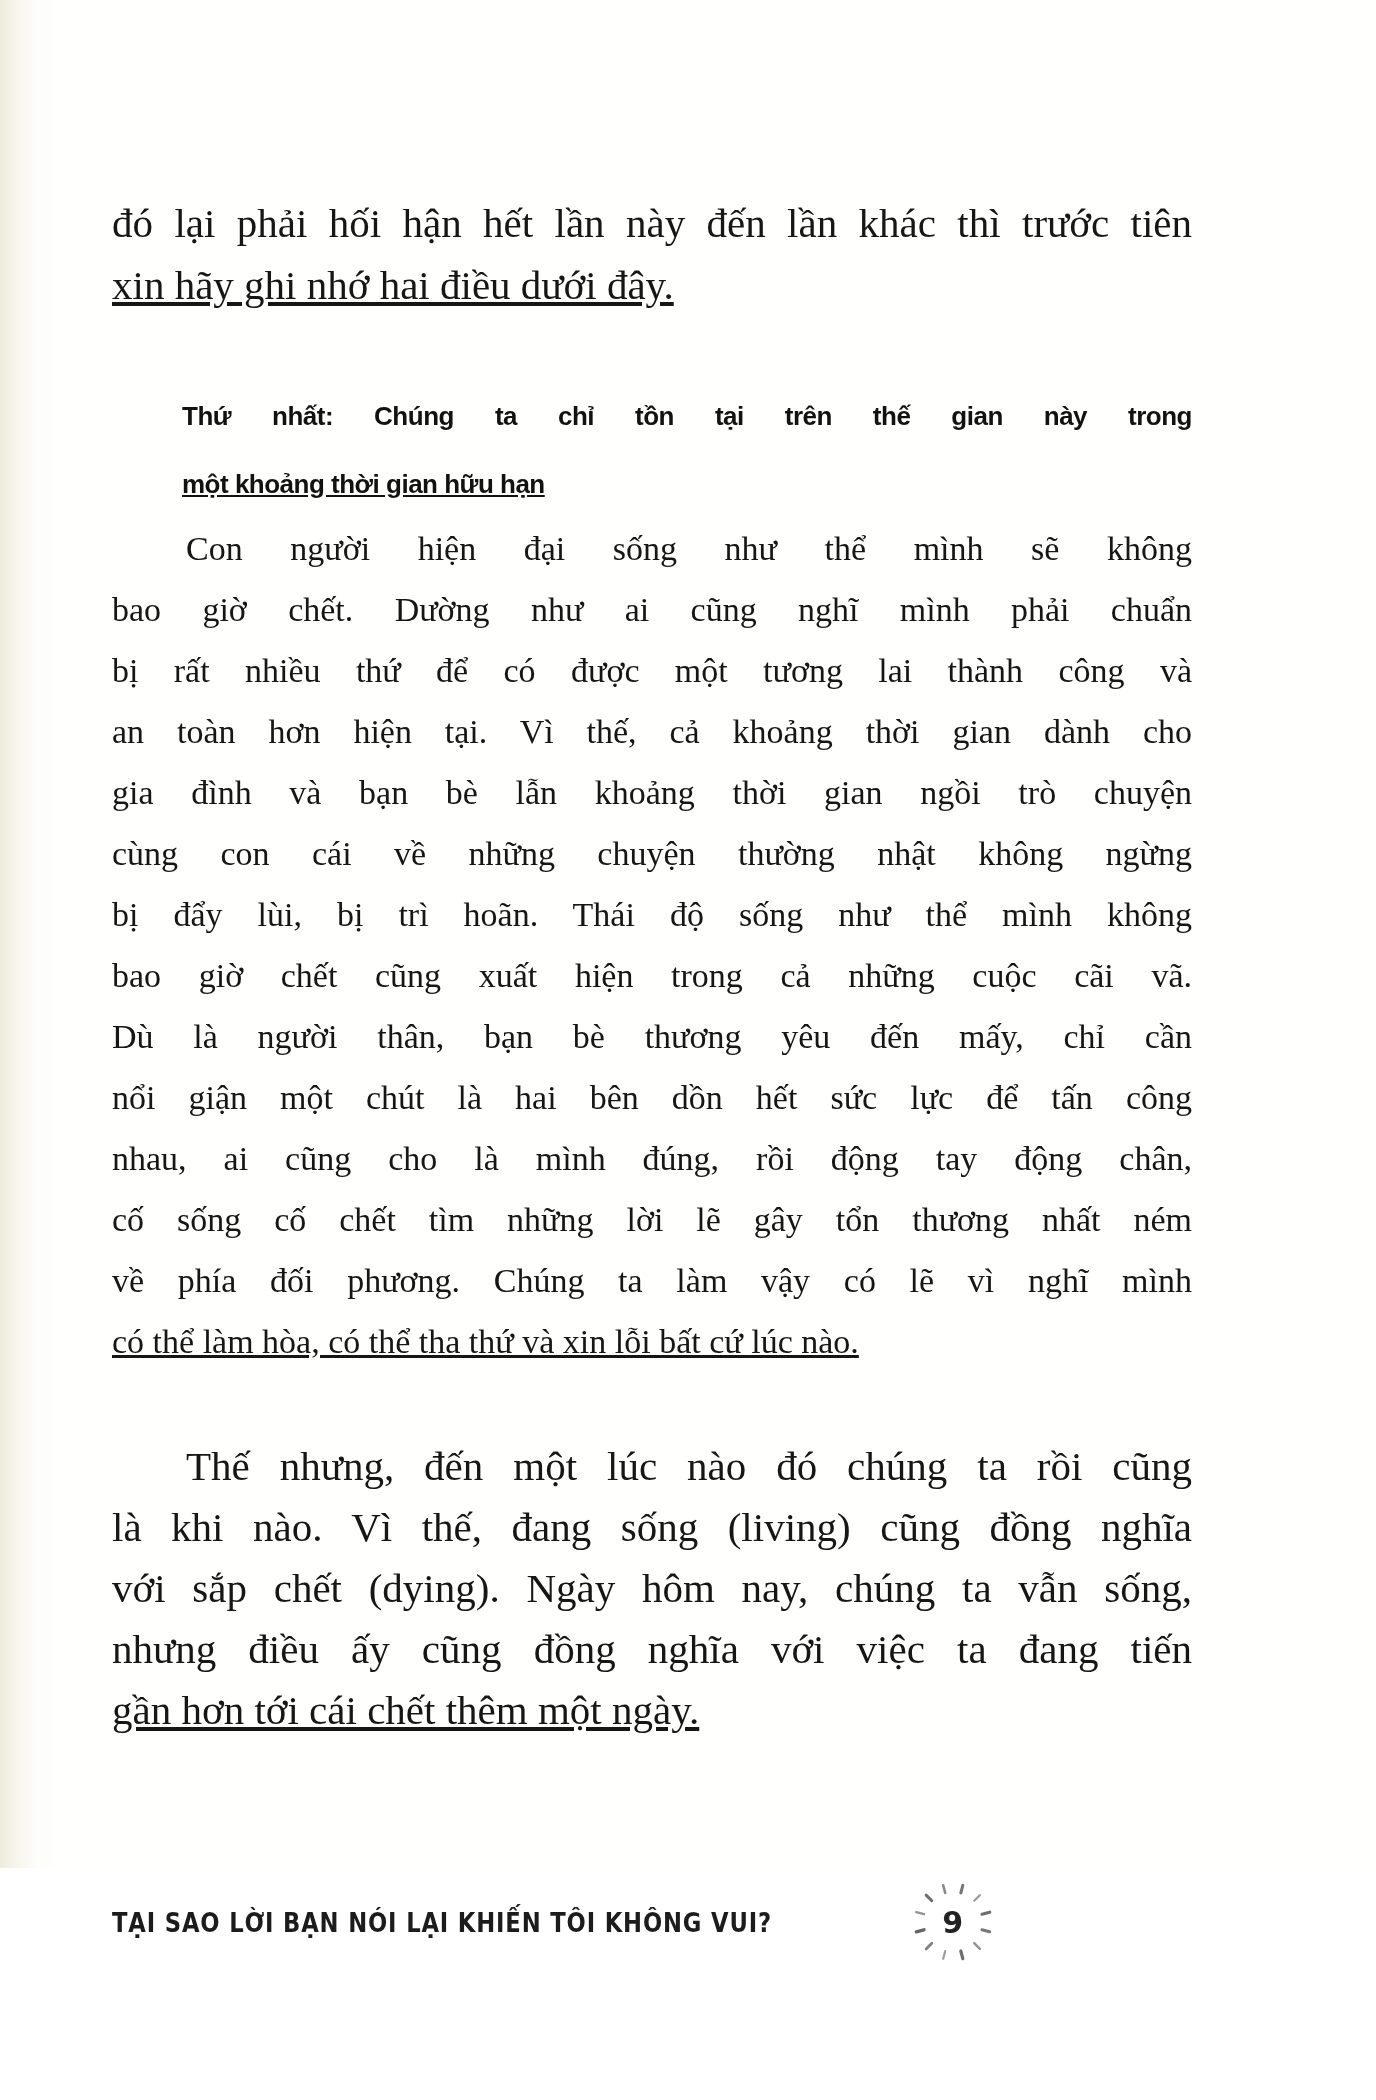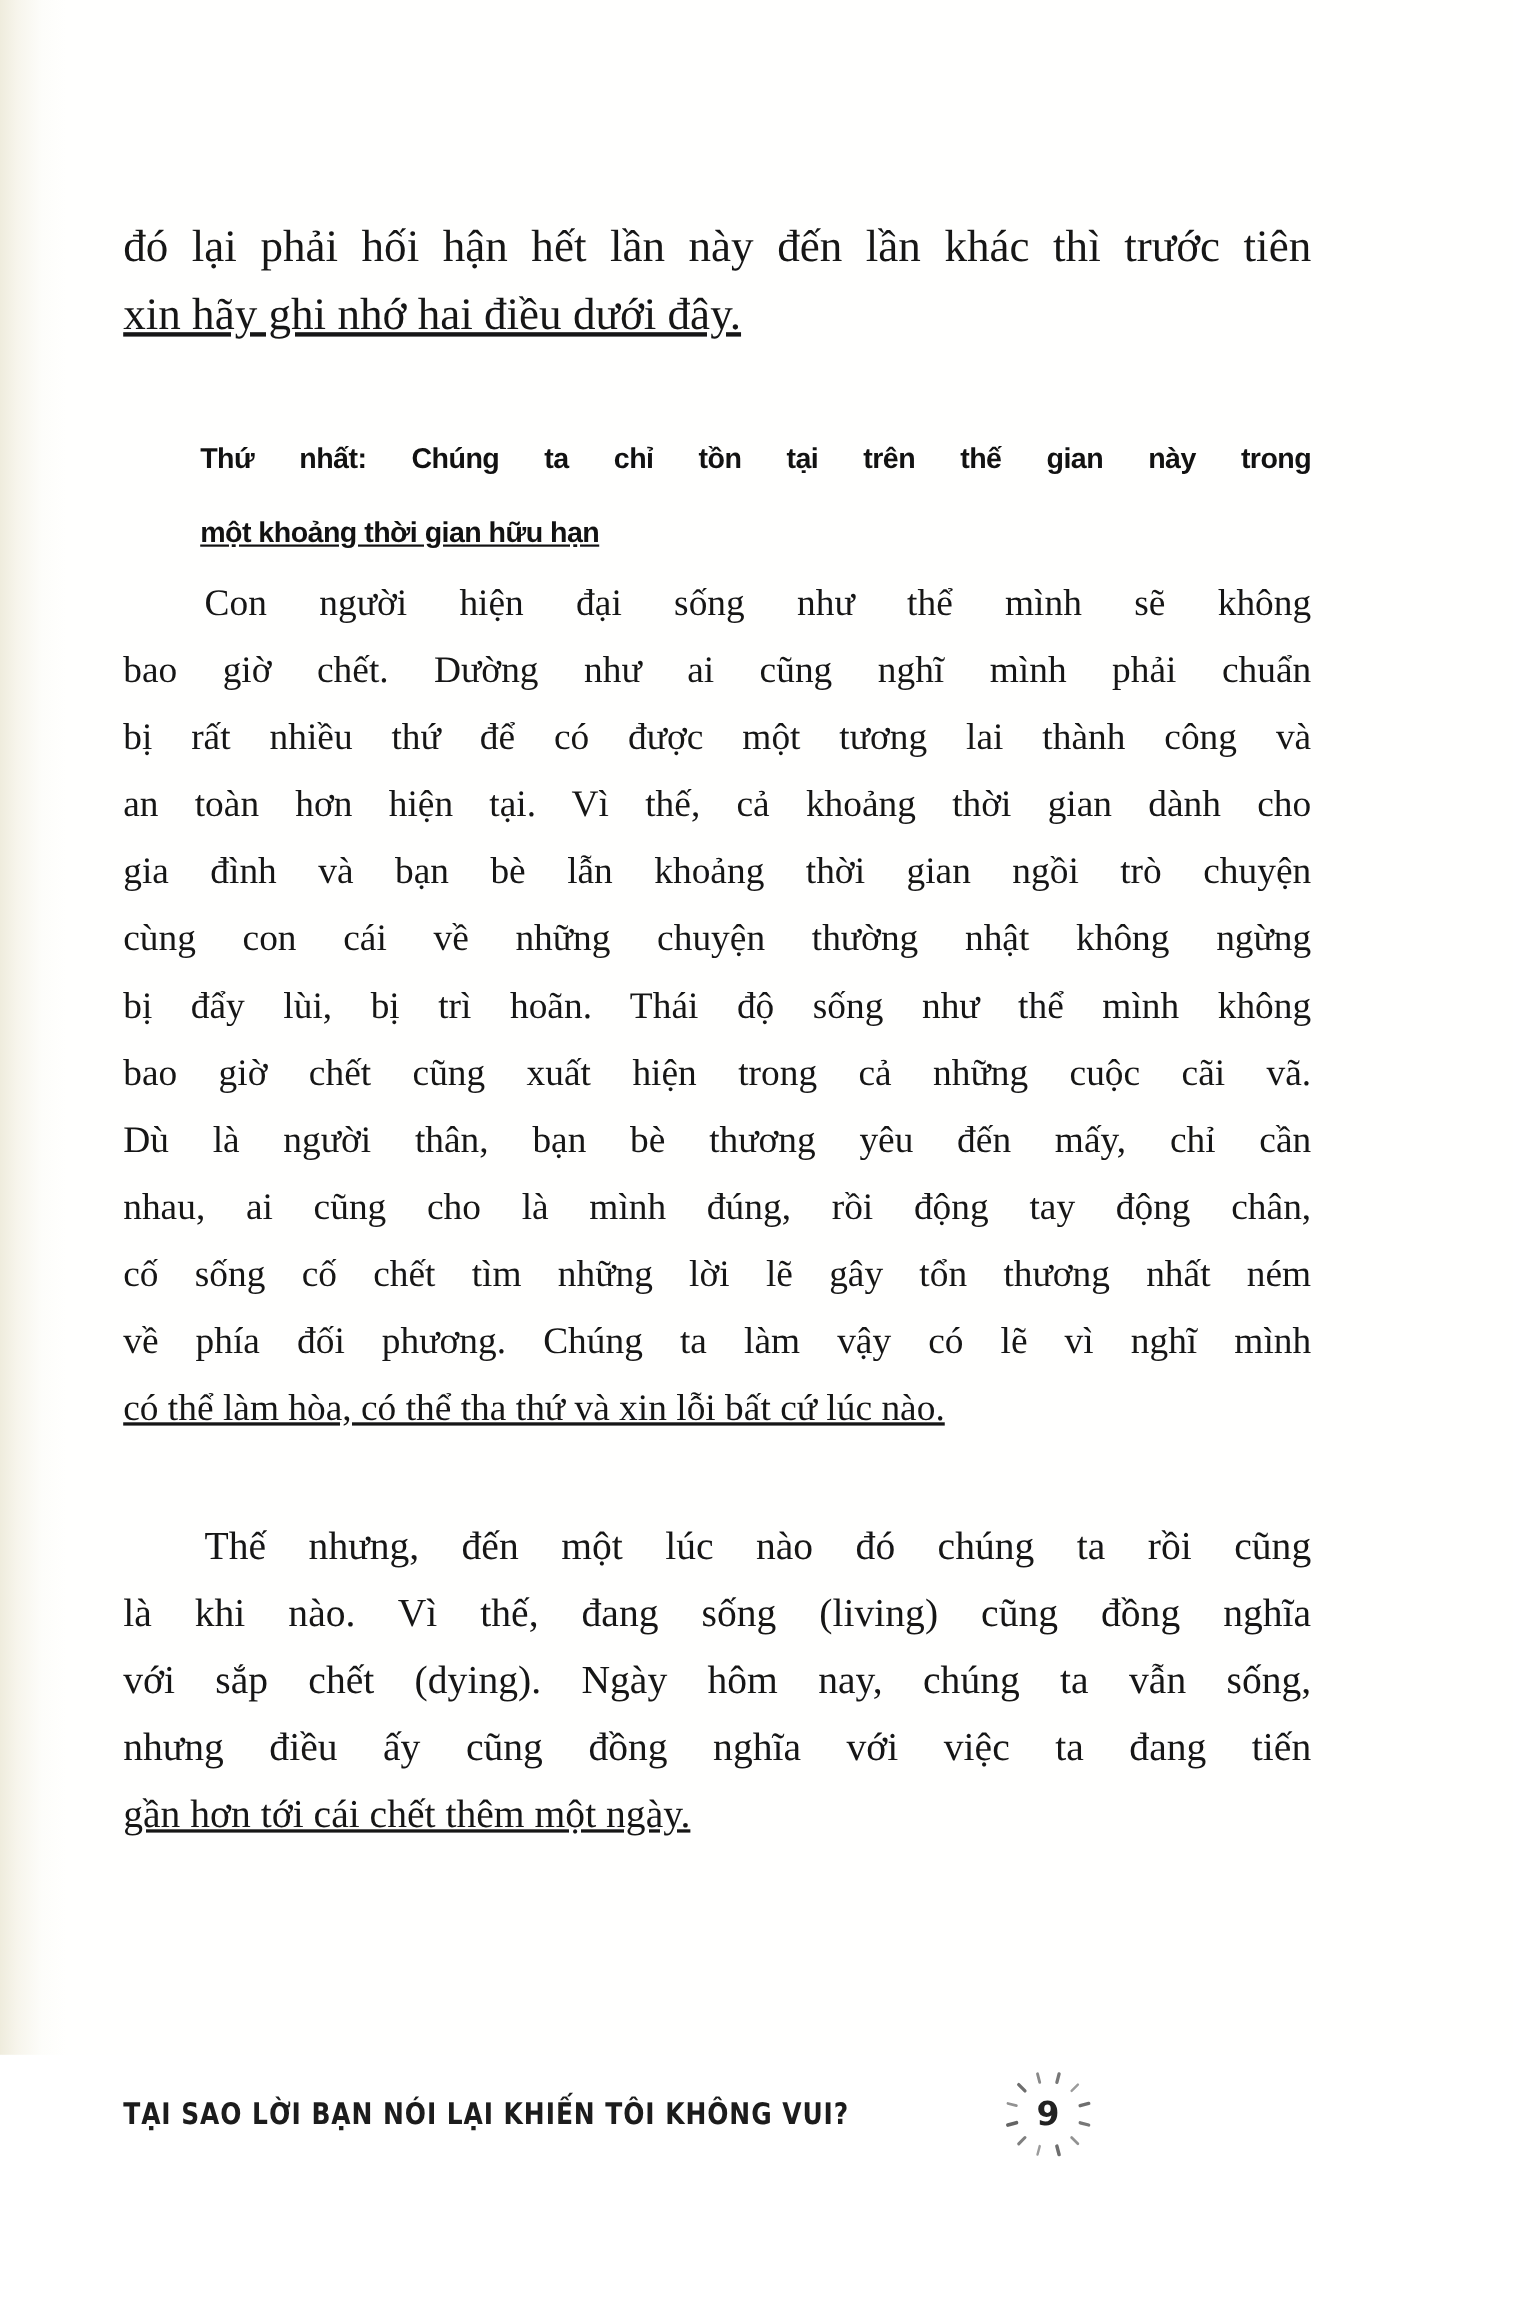--- a/index.html
+++ b/index.html
@@ -51,21 +51,21 @@
     letter-spacing: -0.5px;
     color: #121212;
   }
   .para1 {
     margin-top: 0;
     font-size: 34px;
     line-height: 61px;
   }
   .para2 {
     margin-top: 64px;
-    font-size: 36px;
+    font-size: 41px;
     line-height: 61px;
   }
   .footer {
     position: absolute;
     left: 112px;
     top: 1880px;
     width: 1092px;
     height: 84px;
     display: flex;
     justify-content: flex-start;
@@ -127,20 +127,21 @@
     <div class="para1">
       <div class="line indent">Con người hiện đại sống như thể mình sẽ không</div>
       <div class="line">bao giờ chết. Dường như ai cũng nghĩ mình phải chuẩn</div>
       <div class="line">bị rất nhiều thứ để có được một tương lai thành công và</div>
       <div class="line">an toàn hơn hiện tại. Vì thế, cả khoảng thời gian dành cho</div>
       <div class="line">gia đình và bạn bè lẫn khoảng thời gian ngồi trò chuyện</div>
       <div class="line">cùng con cái về những chuyện thường nhật không ngừng</div>
       <div class="line">bị đẩy lùi, bị trì hoãn. Thái độ sống như thể mình không</div>
       <div class="line">bao giờ chết cũng xuất hiện trong cả những cuộc cãi vã.</div>
       <div class="line">Dù là người thân, bạn bè thương yêu đến mấy, chỉ cần</div>
+      <div class="line">nổi giận một chút là hai bên dồn hết sức lực để tấn công</div>
       <div class="line">nhau, ai cũng cho là mình đúng, rồi động tay động chân,</div>
       <div class="line">cố sống cố chết tìm những lời lẽ gây tổn thương nhất ném</div>
       <div class="line">về phía đối phương. Chúng ta làm vậy có lẽ vì nghĩ mình</div>
       <div class="line last">có thể làm hòa, có thể tha thứ và xin lỗi bất cứ lúc nào.</div>
     </div>
 
     <div class="para2">
       <div class="line indent">Thế nhưng, đến một lúc nào đó chúng ta rồi cũng</div>
       <div class="line">là khi nào. Vì thế, đang sống (living) cũng đồng nghĩa</div>
       <div class="line">với sắp chết (dying). Ngày hôm nay, chúng ta vẫn sống,</div>

